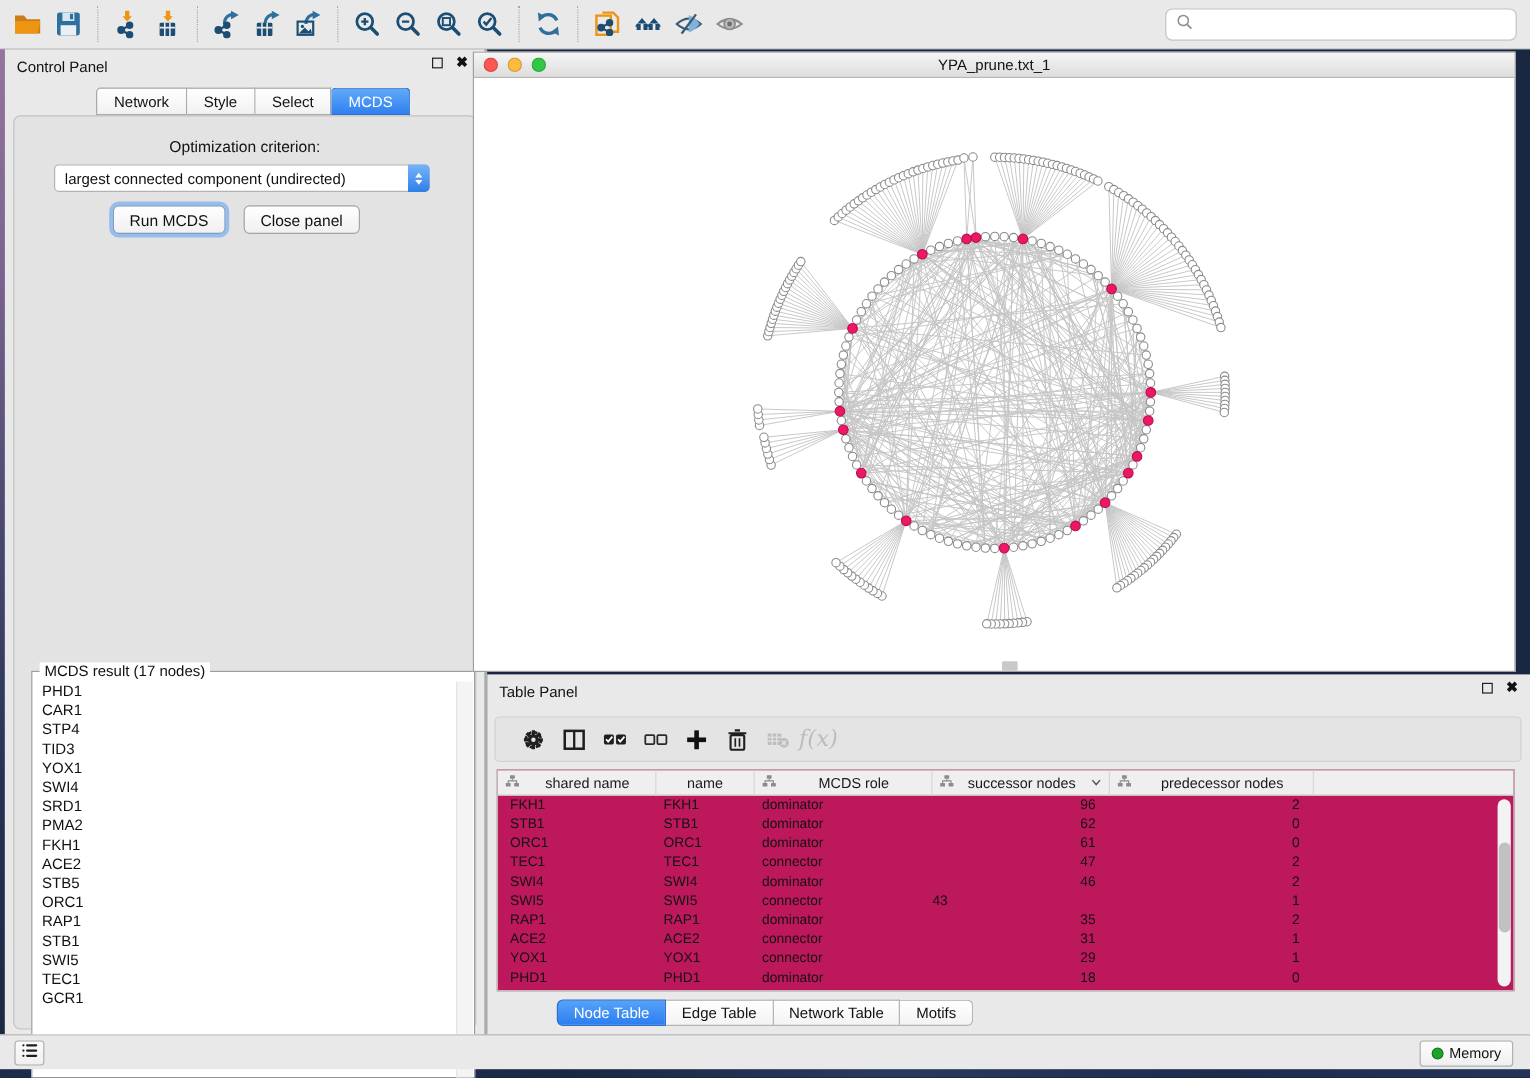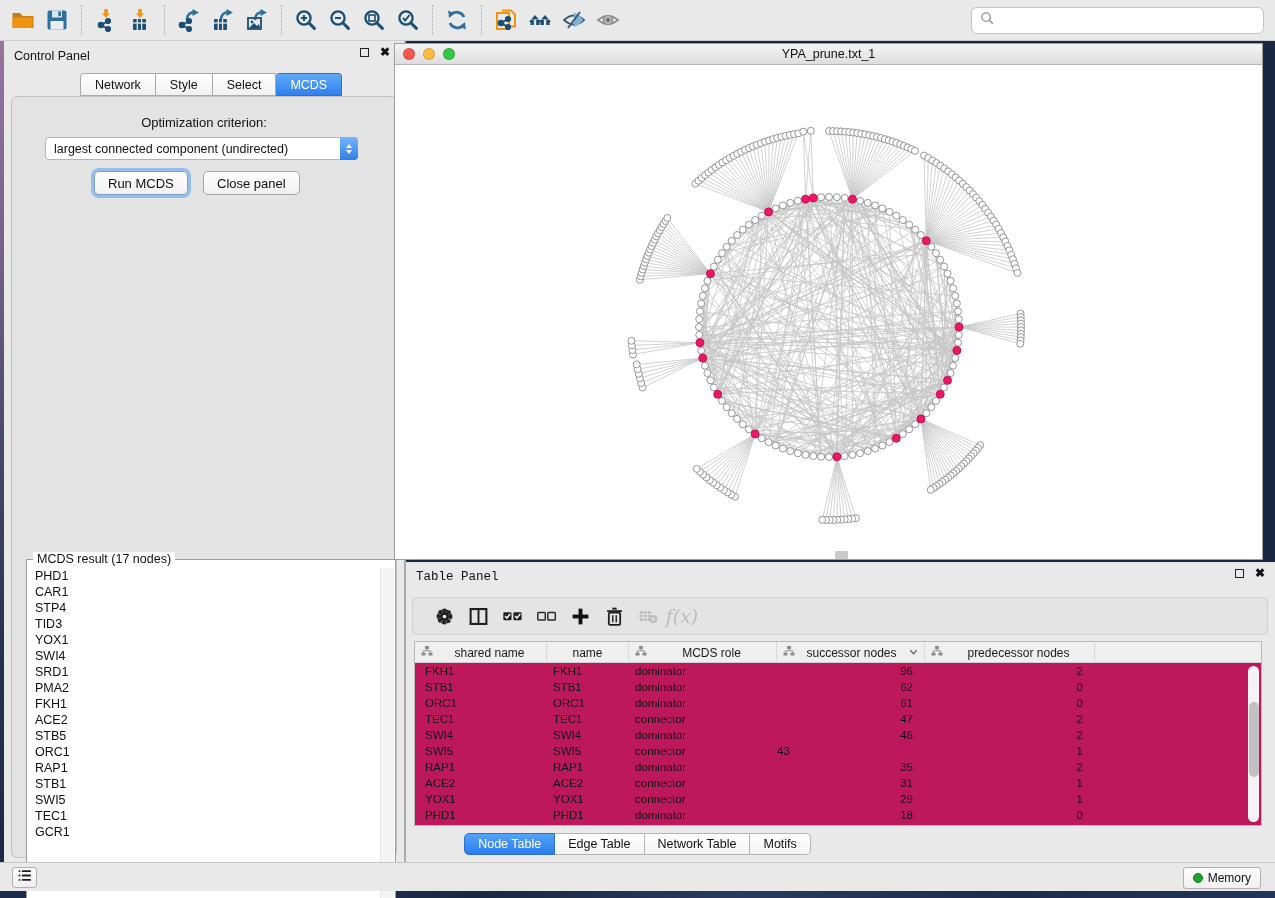--- a/index.html
+++ b/index.html
@@ -1215,21 +1215,21 @@
         <circle cx="322.7484346008118" cy="329.25391584309534" r="4" fill="#ee1766" stroke="#b90e4d" stroke-width="0.9"></circle>
         <circle cx="307.77756373461324" cy="293.11103635738255" r="4" fill="#ee1766" stroke="#b90e4d" stroke-width="0.9"></circle>
         <circle cx="304.94784636725296" cy="277.66976843319196" r="4" fill="#ee1766" stroke="#b90e4d" stroke-width="0.9"></circle>
       </g>
     </svg>
 </div>
 <div class="abs" id="h-splitter-grip"></div>
 
 <div class="abs" id="table-panel"></div>
 <div class="abs" id="table-panel-titlebar">
-  <span class="panel-title" style="position:absolute;left:10px;top:3px;font-family:Liberation Mono, monospace;">Table Panel</span>
+  <span class="panel-title" style="position:absolute;left:10px;top:3px;">Table Panel</span>
   <span class="panel-ctrls" style="right:10px;top:2px;">
     <span class="float-box"></span>
     <span class="close-x">✖</span>
   </span>
 </div>
 <div class="abs" id="tp-toolbar">
     <div class="tp-btn">
       <svg width="21" height="21" viewBox="0 0 24 24">
         <g fill="#1f1f1f">
           <circle cx="12" cy="12" r="5.2"></circle>

